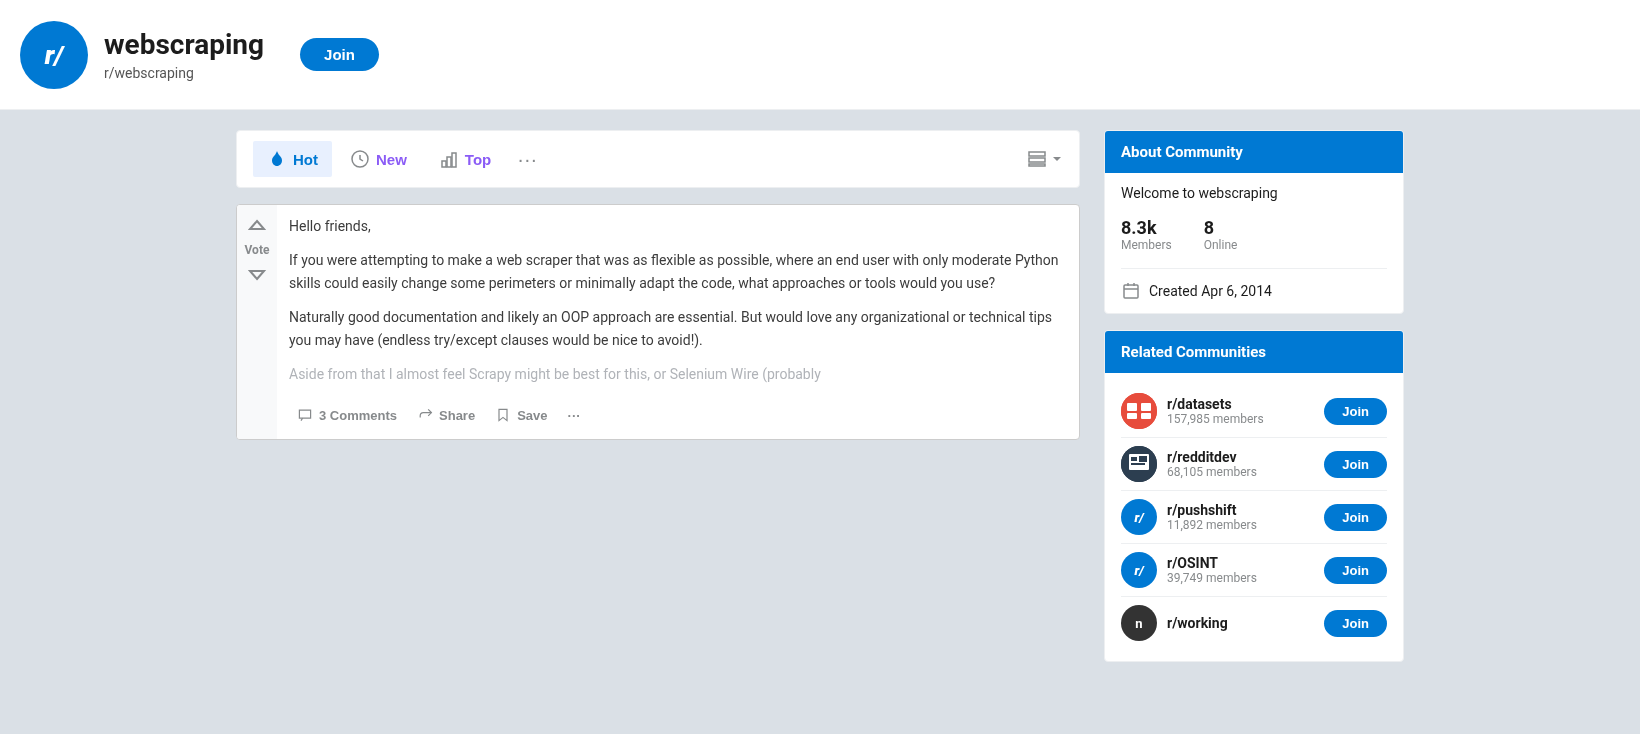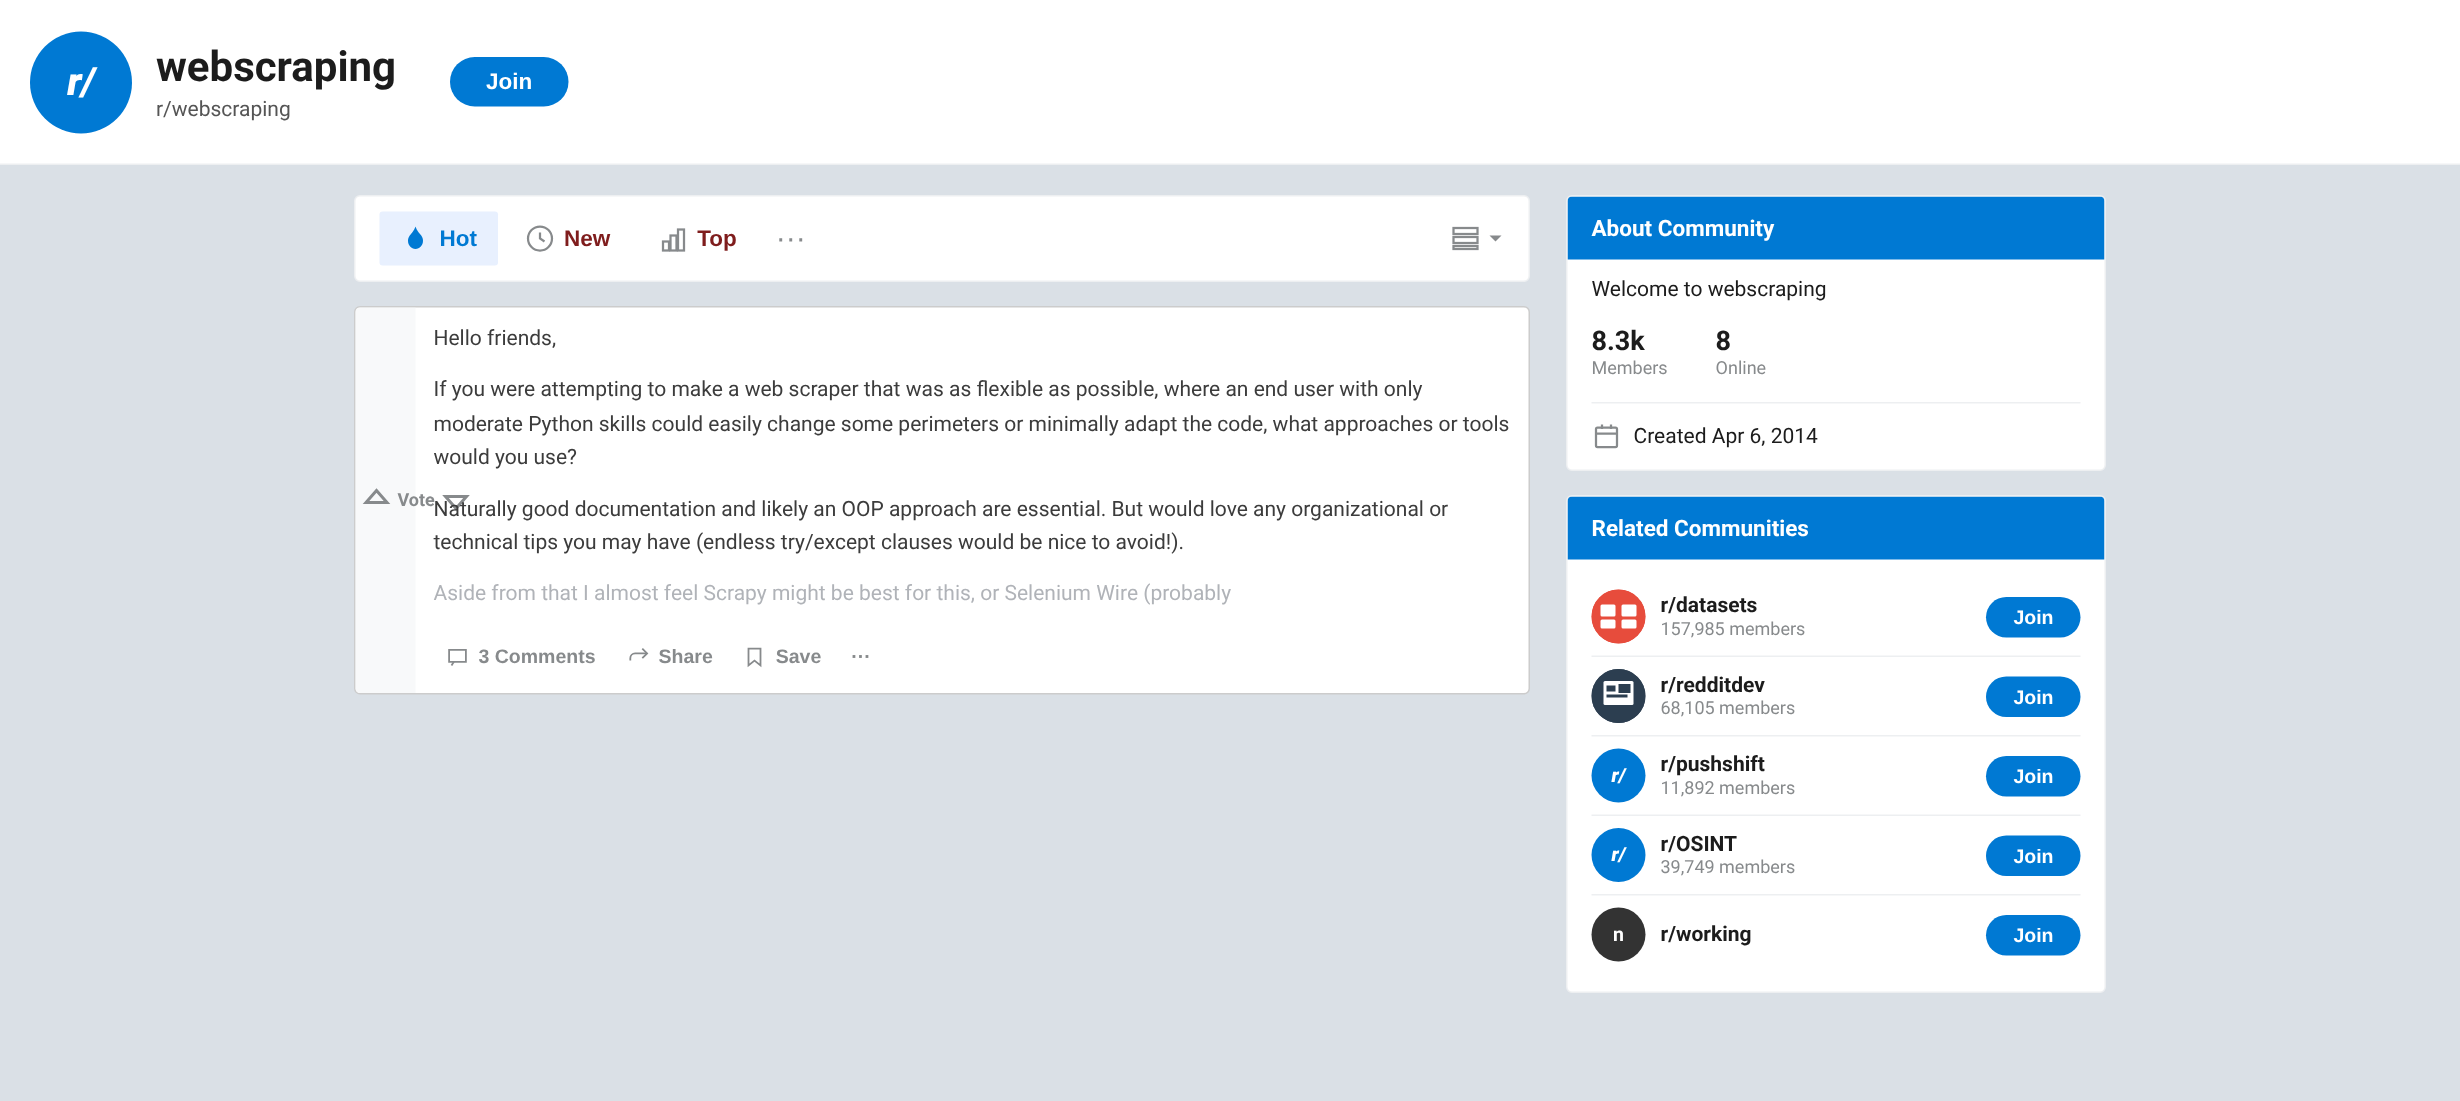--- a/index.html
+++ b/index.html
@@ -80,21 +80,21 @@
       display: flex;
       align-items: center;
       gap: 6px;
       padding: 8px 14px;
       border: none;
       background: none;
       border-radius: 2px;
       font-size: 15px;
       font-weight: 700;
       cursor: pointer;
-      color: #7f1d1d;
+      color: #8b5cf6;
     }
     .sort-btn.active { color: #0079d3; background: #e8f0fe; border-radius: 2px; }
     .sort-btn svg { width: 20px; height: 20px; }
     #more-options-btn {
       background: none;
       border: none;
       cursor: pointer;
       color: #878a8c;
       font-size: 20px;
       padding: 4px 8px;
@@ -117,21 +117,21 @@
       border: 1px solid #ccc;
       border-radius: 4px;
       display: flex;
       gap: 0;
       overflow: hidden;
     }
     #vote-column {
       background: #f8f9fa;
       width: 40px;
       display: flex;
-      flex-direction: row;
+      flex-direction: column;
       align-items: center;
       padding: 10px 4px;
       gap: 4px;
       flex-shrink: 0;
     }
     #vote-label {
       font-size: 12px;
       color: #878a8c;
       font-weight: 700;
     }
@@ -167,21 +167,21 @@
       padding: 6px 8px;
       border-radius: 2px;
       cursor: pointer;
       color: #878a8c;
       font-size: 13px;
       font-weight: 700;
     }
     .post-action-btn svg { width: 16px; height: 16px; }
 
     
-    #sidebar { width: 360px; flex-shrink: 0; }
+    #sidebar { width: 300px; flex-shrink: 0; }
     .sidebar-card {
       background: white;
       border-radius: 4px;
       overflow: hidden;
       margin-bottom: 16px;
       border: 1px solid #edeff1;
     }
     .sidebar-card-header {
       background: #0079d3;
       color: white;

